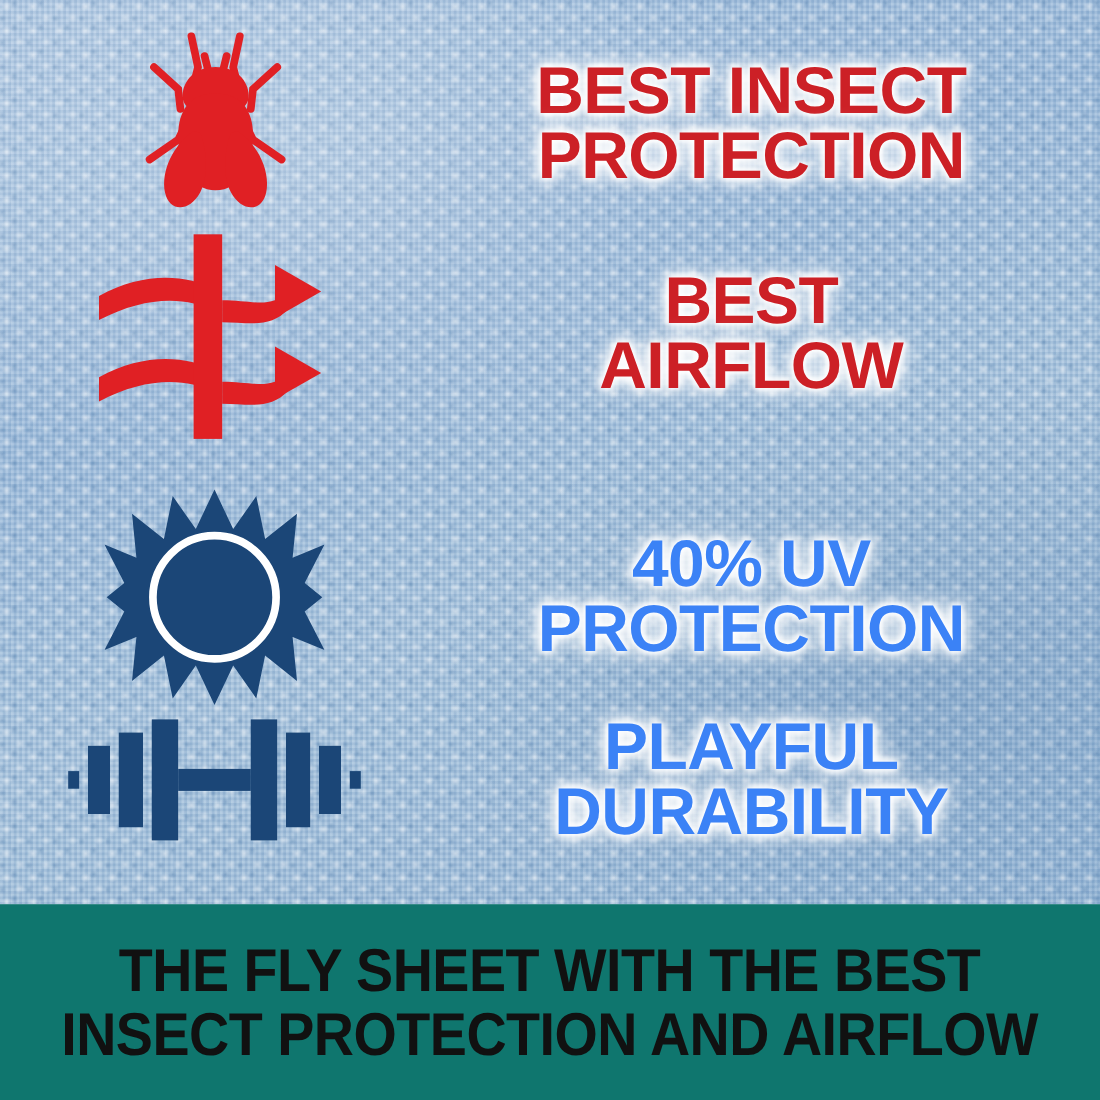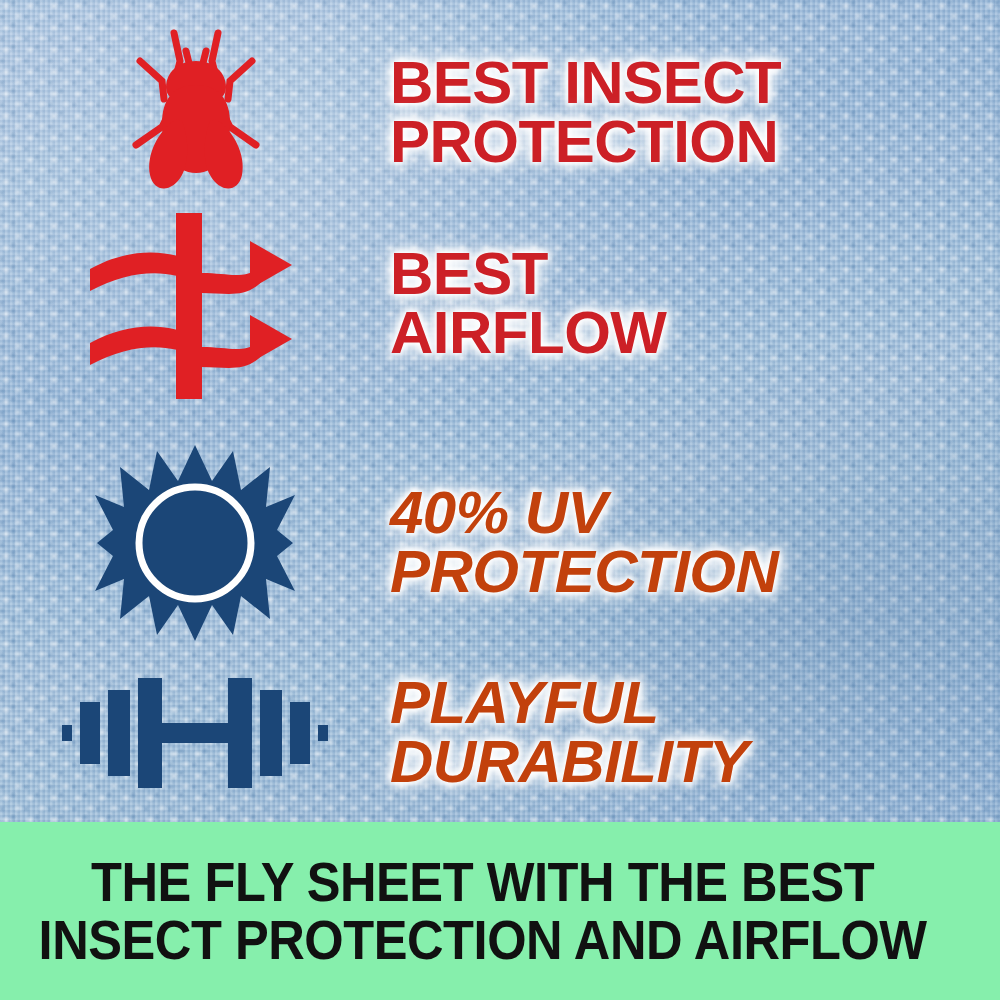--- a/index.html
+++ b/index.html
@@ -61,20 +61,21 @@
     position: absolute;
     left: 0; top: 0;
     width: 1000px;
     height: 822px;
   }
   .feature-row {
     position: absolute;
     display: flex;
     align-items: center;
     width: 1000px;
+    text-align: center;
   }
   .icon-cell {
     width: 390px;
     display: flex;
     align-items: center;
     justify-content: center;
     flex: none;
   }
   .text-cell {
     flex: 1;
@@ -86,39 +87,39 @@
     font-weight: bold;
     font-size: 60px;
     line-height: 0.98;
     letter-spacing: -0.5px;
     white-space: pre-line;
     text-shadow:
       0 0 7px #ffffff, 0 0 7px #ffffff, 0 0 11px #ffffff,
       0 0 16px #ffffff, 0 0 22px rgba(255,255,255,0.9);
   }
   .feature-text.red  { color: #cc2026; }
-  .feature-text.navy { color: #c2410c; font-style: italic; }
+  .feature-text.navy { color: #3b82f6; }
 
   
   #row-insect   { top: 18px;  height: 190px; }
   #row-airflow  { top: 204px; height: 200px; }
   #row-uv       { top: 438px; height: 210px; }
-  #row-durab    { top: 648px; height: 170px; }
+  #row-durab    { top: 624px; height: 170px; }
 
   
   .banner {
     position: absolute;
     left: 0;
     top: 822px;
     width: 1000px;
     height: 178px;
-    background: #86efac;
+    background: #0f766e;
     display: flex;
     align-items: center;
-    justify-content: flex-start;
+    justify-content: center;
   }
   .banner-text {
     margin: 0;
     text-align: center;
     color: #111111;
     font-family: "Liberation Sans Narrow", "Liberation Sans", sans-serif;
     font-weight: bold;
     font-size: 55px;
     line-height: 1.06;
     letter-spacing: -0.5px;

